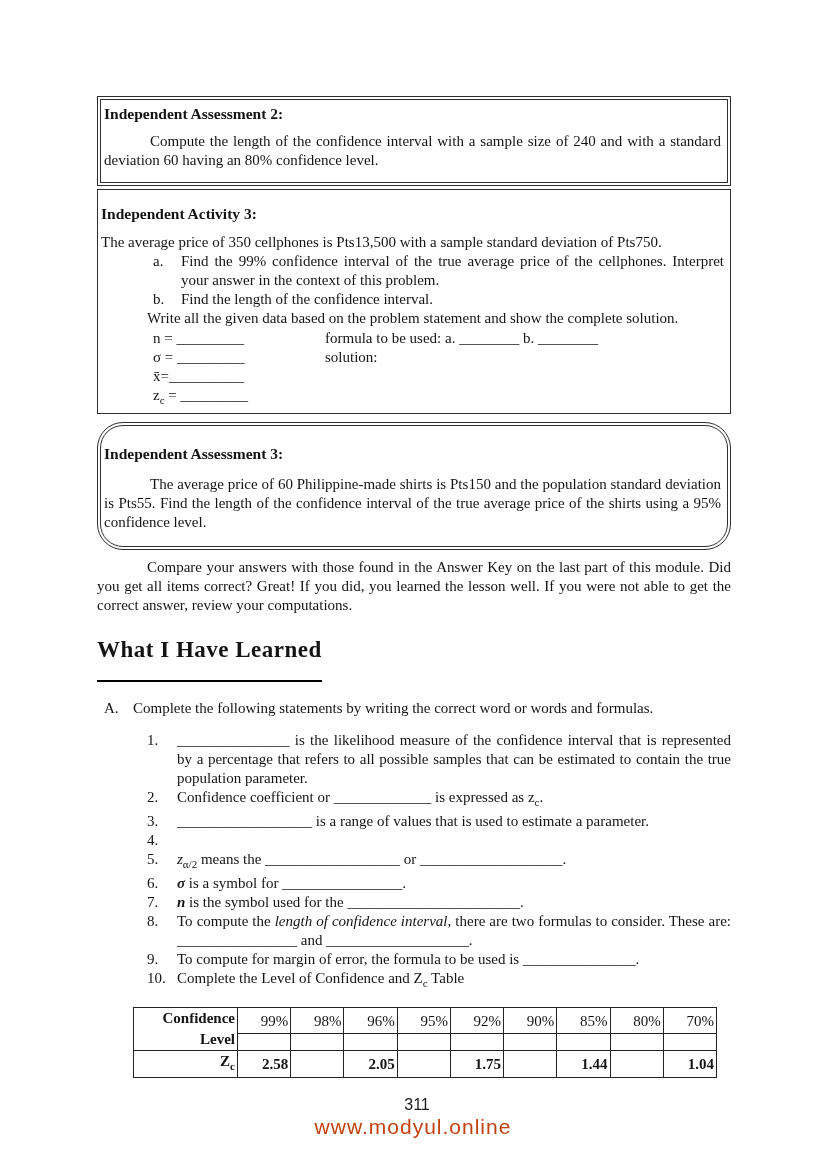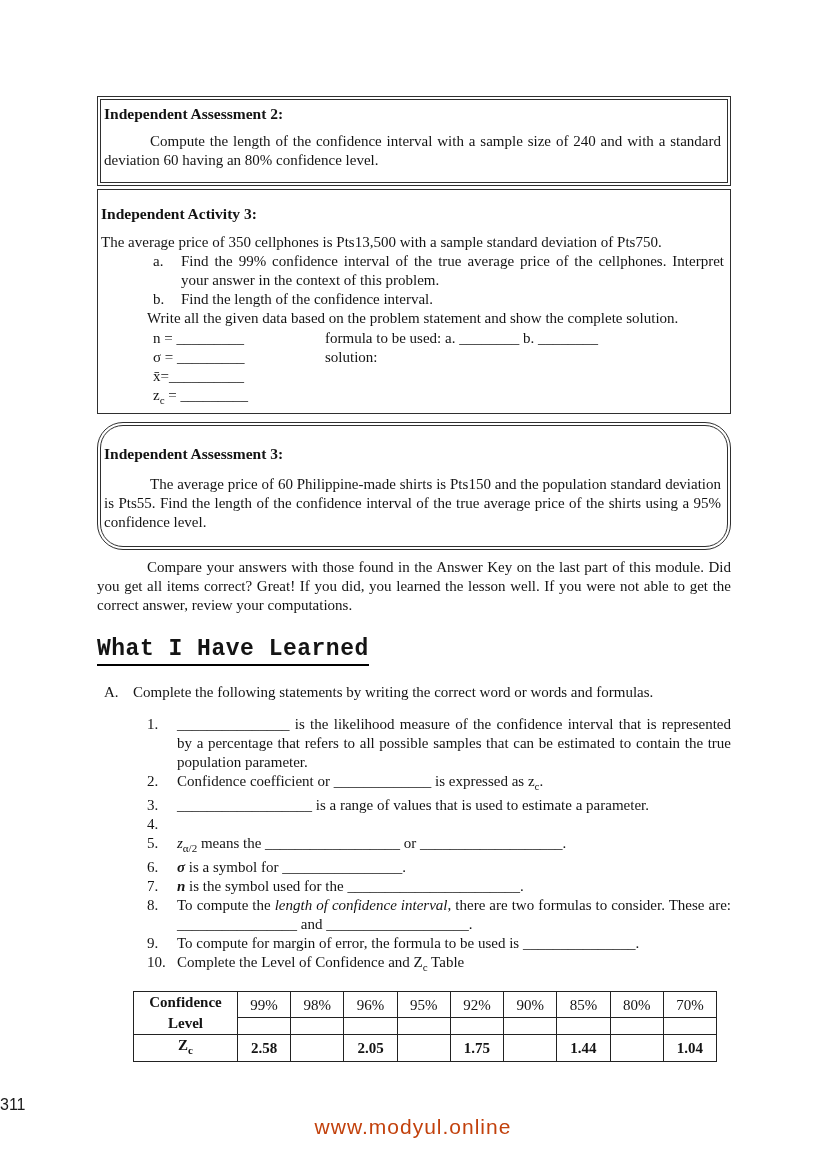--- a/index.html
+++ b/index.html
@@ -41,26 +41,26 @@
   .given-left { flex: none; width: 172px; }
   .given-right { flex: 1; }
   .given-line { height: 19px; white-space: nowrap; }
   .box3 { margin-top: 8px; border-radius: 26px; }
   .box3-title { margin-top: 14px; }
   .box3-body { margin-top: 12px; padding-bottom: 6px; }
   .compare { margin-top: 8px; text-indent: 50px; }
   .heading {
     display: inline-block;
     margin: 21px 0 0 0;
-    font-family: Liberation Mono, monospace;
+    font-family: Liberation Serif, serif;
     font-size: 23px;
     line-height: 27px;
     font-weight: bold;
     border-bottom: 2px solid #000;
-    padding-bottom: 1px;
+    padding-bottom: 17px;
     letter-spacing: 0.5px;
   }
   .section-a { display: flex; margin-top: 17px; }
   .section-a-label { flex: none; width: 29px; margin-left: 7px; }
   .section-a-text { flex: 1; text-align: justify; }
   .q-list { margin-top: 13px; }
   .q-row { display: flex; }
   .q-num { flex: none; width: 30px; margin-left: 50px; }
   .q-text { flex: 1; text-align: justify; }
   .sym-bi { font-weight: bold; font-style: italic; }
@@ -70,34 +70,34 @@
   
   .zc-table {
     margin: 14px 0 0 36px;
     border-collapse: collapse;
     width: 584px;
     table-layout: fixed;
   }
   .zc-table td, .zc-table th {
     border: 1.5px solid #222;
     padding: 0 2px;
-    text-align: center;
+    text-align: right;
     font-size: 15px;
   }
   .zc-table .hdr { font-weight: bold; line-height: 21px; }
   .zc-table .pct-row td { height: 24px; line-height: 22px; }
   .zc-table .gap-row td { height: 15px; }
   .zc-table .zc-row td { height: 25px; font-weight: bold; }
   .zc-table col.c0 { width: 104px; }
   
   .page-number {
     position: absolute;
     top: 1095px;
-    left: 0; right: 0;
-    text-align: left;
+    left: 8px; right: 0;
+    text-align: center;
     font-family: "Liberation Sans", sans-serif;
     font-size: 16px;
     color: #1a1a1a;
   }
   .watermark {
     position: absolute;
     top: 1117px;
     left: 0; right: 0;
     text-align: center;
     font-family: "Liberation Sans", sans-serif;

